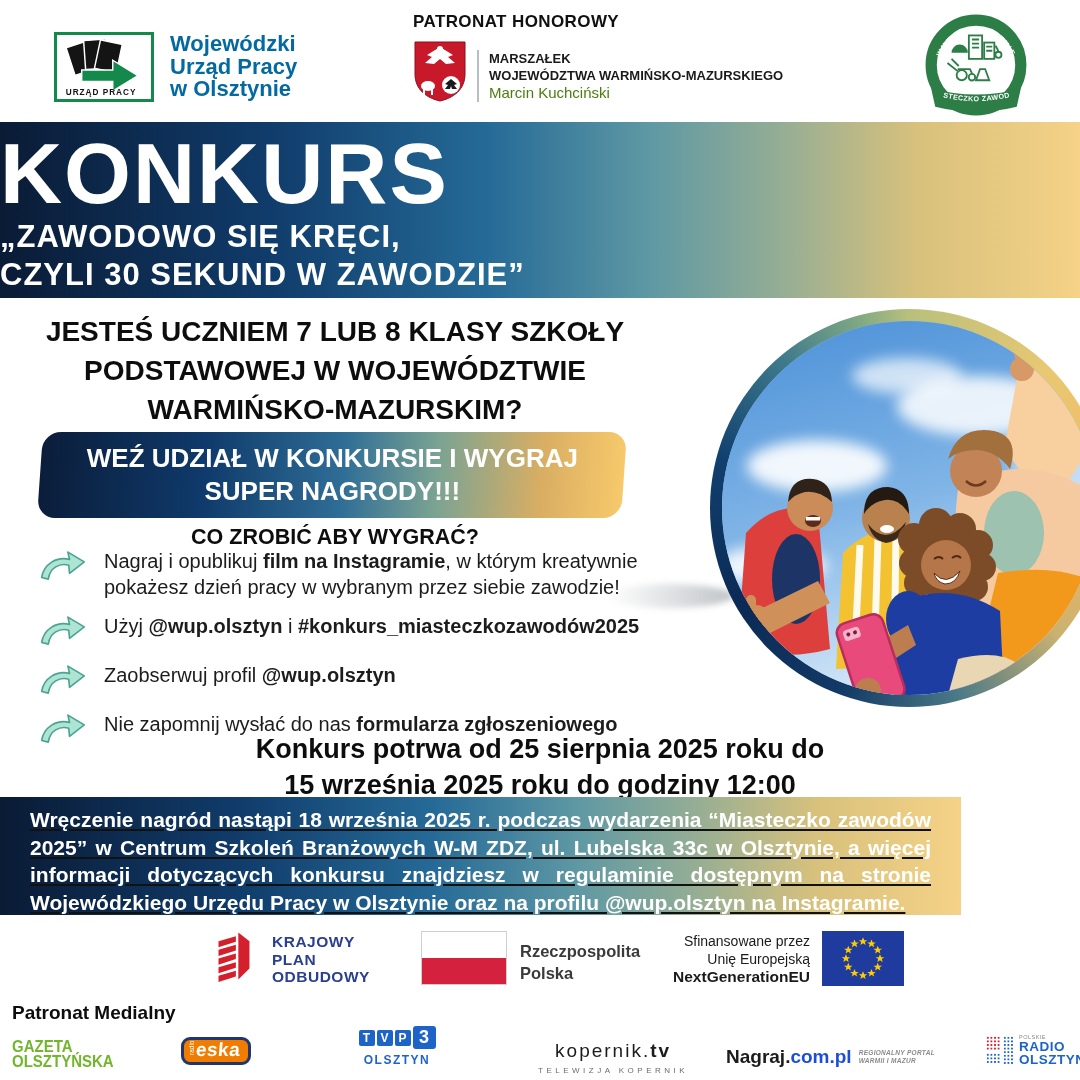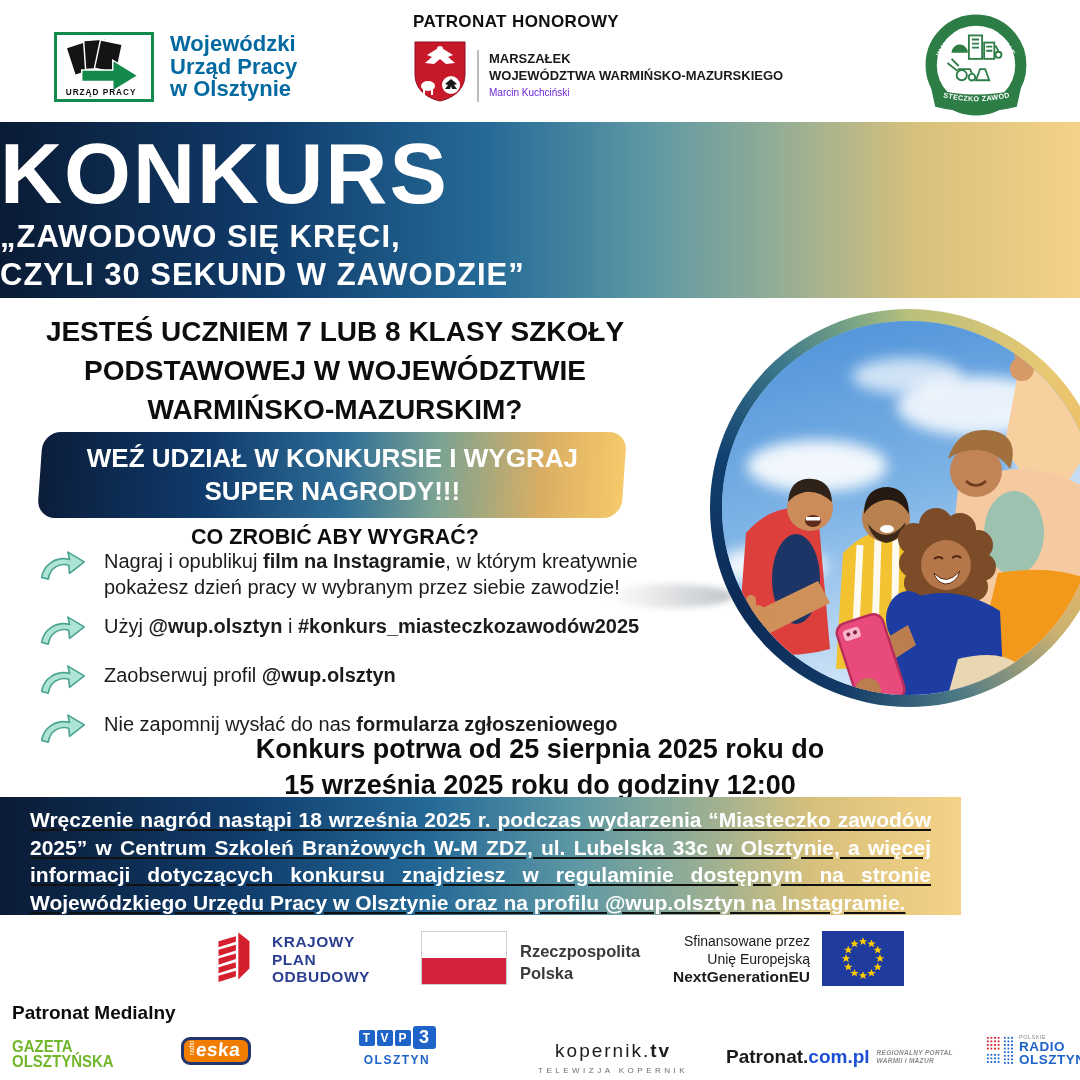--- a/index.html
+++ b/index.html
@@ -8,21 +8,21 @@
   .abs{position:absolute;}
 
   
   .wup-box{left:54px;top:32px;width:100px;height:70px;border:3px solid #13894b;background:#fff;box-sizing:border-box;}
   .wup-org{left:170px;top:33px;font-size:22px;line-height:22.5px;color:#0369a1;white-space:pre-line;font-weight:bold;}
   .patronat-title{left:413px;top:12px;font-size:17px;font-weight:bold;letter-spacing:.4px;color:#101010;}
   .patronat-row{left:413px;top:40px;display:flex;align-items:flex-end;}
   .arms-divider{width:2px;height:52px;background:#b9bec4;margin:4px 10px 0 10px;}
   .marsz{padding-top:6px;}
   .marsz .l1,.marsz .l2{font-size:13px;font-weight:bold;color:#1a1a1a;line-height:17px;}
-  .marsz .l3{font-size:10px;color:#6d28d9;line-height:18px;}
+  .marsz .l3{font-size:15px;color:#4d7c0f;line-height:18px;}
   .badge-wrap{left:923px;top:12px;width:106px;height:108px;}
 
   
   .title-band{left:0;top:122px;width:1080px;height:176px;text-align:left;
     background:linear-gradient(90deg,#0a1b35 0%,#103c6b 25%,#256a97 45%,#5e98a4 60%,#93ad95 72%,#d8c17c 85%,#f5d287 100%);}
   .title-band h1{margin:6px 0 0 0;font-size:86px;line-height:90px;font-weight:bold;color:#fff;letter-spacing:2px;}
   .title-sub{font-size:31px;line-height:38px;font-weight:bold;color:#fff;letter-spacing:1px;}
 
   
   .question{left:20px;top:312px;width:630px;text-align:center;font-size:28px;line-height:39px;
@@ -375,21 +375,21 @@
 
   <div class="abs kop">
     <div class="kop-name">
       <span>kopernik.</span><b>tv</b>
     </div>
     <div class="kop-sub">TELEWIZJA KOPERNIK</div>
   </div>
 
   <div class="abs ocp">
     <div class="ocp-name">
-      <span class="ocp-black">Patronat.</span><span class="ocp-orange">com.pl</span>
+      <span class="ocp-black">Nagraj.</span><span class="ocp-orange">com.pl</span>
     </div>
     <div class="ocp-sub">
       <div>REGIONALNY PORTAL</div>
       <div>WARMII I MAZUR</div>
     </div>
   </div>
 
   <div class="abs rdo">
     <div class="rdo-icon">
       <div class="rdo-dots rdo-red"></div>

